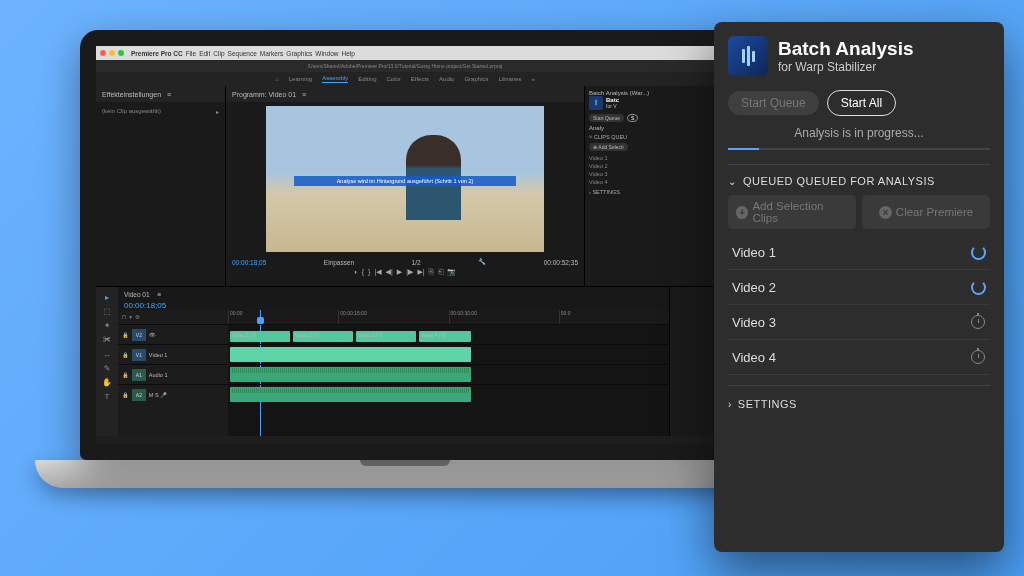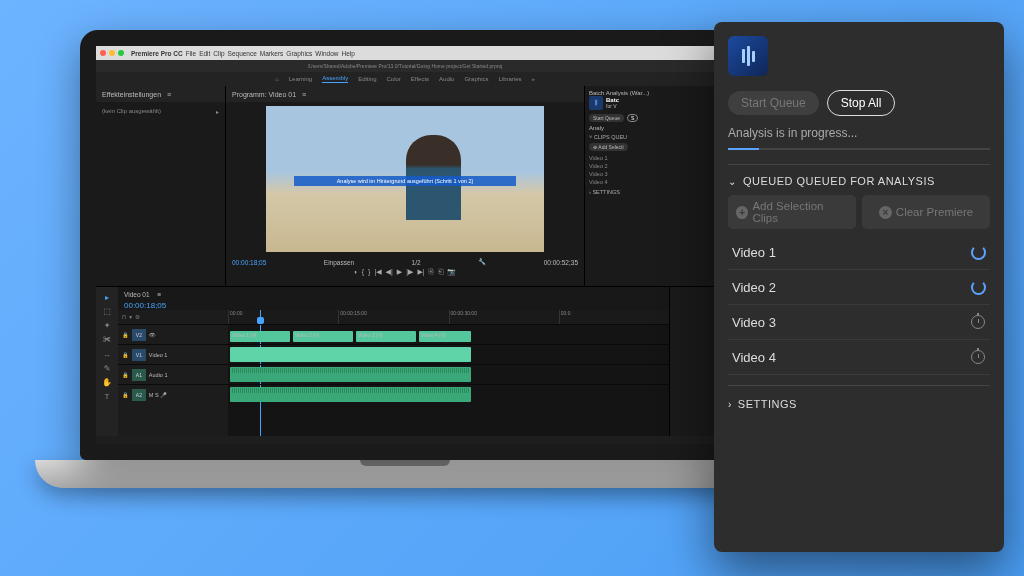--- a/index.html
+++ b/index.html
@@ -64,21 +64,21 @@
 .overlay-panel{position:absolute;right:20px;top:22px;width:290px;height:530px;background:#2d2d2d;border-radius:8px;box-shadow:0 20px 50px rgba(0,0,0,.5);color:#ccc;font-size:13px;display:flex;flex-direction:column;padding:14px}
 .op-header{display:flex;align-items:center;gap:10px;margin-bottom:14px}
 .op-logo{width:40px;height:40px;background:linear-gradient(135deg,#1c4a9e 0%,#0f2658 100%);border-radius:6px;display:flex;align-items:center;justify-content:center;gap:2px}
 .op-logo span{width:3px;background:#a8d0ff;border-radius:1px}
 .op-title h1{margin:0;font-size:19px;color:#fff;font-weight:600}
 .op-title div{font-size:12px;color:#ccc}
 .op-buttons{display:flex;gap:8px;align-items:center;margin-bottom:10px}
 .btn-pill{border-radius:14px;padding:5px 13px;font-size:12px;display:inline-flex;align-items:center}
 .btn-disabled{background:#3f3f3f;color:#777}
 .btn-outline{border:1.5px solid #ddd;color:#fff;background:transparent}
-.op-status{color:#aaa;font-size:12px;margin-bottom:8px}
+.op-status{text-align:center;color:#aaa;font-size:12px;margin-bottom:8px}
 .op-progress{height:2px;background:#444;margin-bottom:14px;position:relative}
 .op-progress span{position:absolute;left:0;top:0;height:100%;width:12%;background:#5aa3ff}
 .op-section{border-top:1px solid #444;padding:10px 0}
 .op-section-head{display:flex;align-items:center;gap:6px;font-size:11px;letter-spacing:.5px;color:#ddd;margin-bottom:8px;cursor:pointer}
 .chev{font-size:10px;display:inline-block}
 .op-actions{display:flex;gap:6px;margin-bottom:6px}
 .btn-ghost{background:#3a3a3a;color:#777;border-radius:5px;padding:5px 8px;font-size:11.5px;display:inline-flex;align-items:center;gap:4px;flex:1;justify-content:center}
 .clip-list{display:flex;flex-direction:column}
 .clip-item{display:flex;justify-content:space-between;align-items:center;padding:9px 4px;border-bottom:1px solid #3a3a3a;color:#ddd;font-size:13px}
 .status-icon{width:16px;height:16px;display:flex;align-items:center;justify-content:center}
@@ -274,24 +274,28 @@
     </div>
 </div>
 
 <div class="overlay-panel">
   <div class="op-header">
     <div class="op-logo">
       <span style="height:14px"></span>
         <span style="height:20px"></span>
         <span style="height:11px"></span>
     </div>
+    <div class="op-title">
+      <h1>Batch Analysis</h1>
+      <div>for Warp Stabilizer</div>
+    </div>
   </div>
   <div class="op-buttons">
     <span class="btn-pill btn-disabled">Start Queue</span>
-    <span class="btn-pill btn-outline">Stop All</span>
+    <span class="btn-pill btn-outline">Start All</span>
   </div>
   <div class="op-status">Analysis is in progress...</div>
   <div class="op-progress">
       <span></span>
     </div>
   <div class="op-section">
     <div class="op-section-head">
       <span class="chev">⌄</span>
       <span>QUEUED QUEUED FOR ANALYSIS</span>
     </div>

